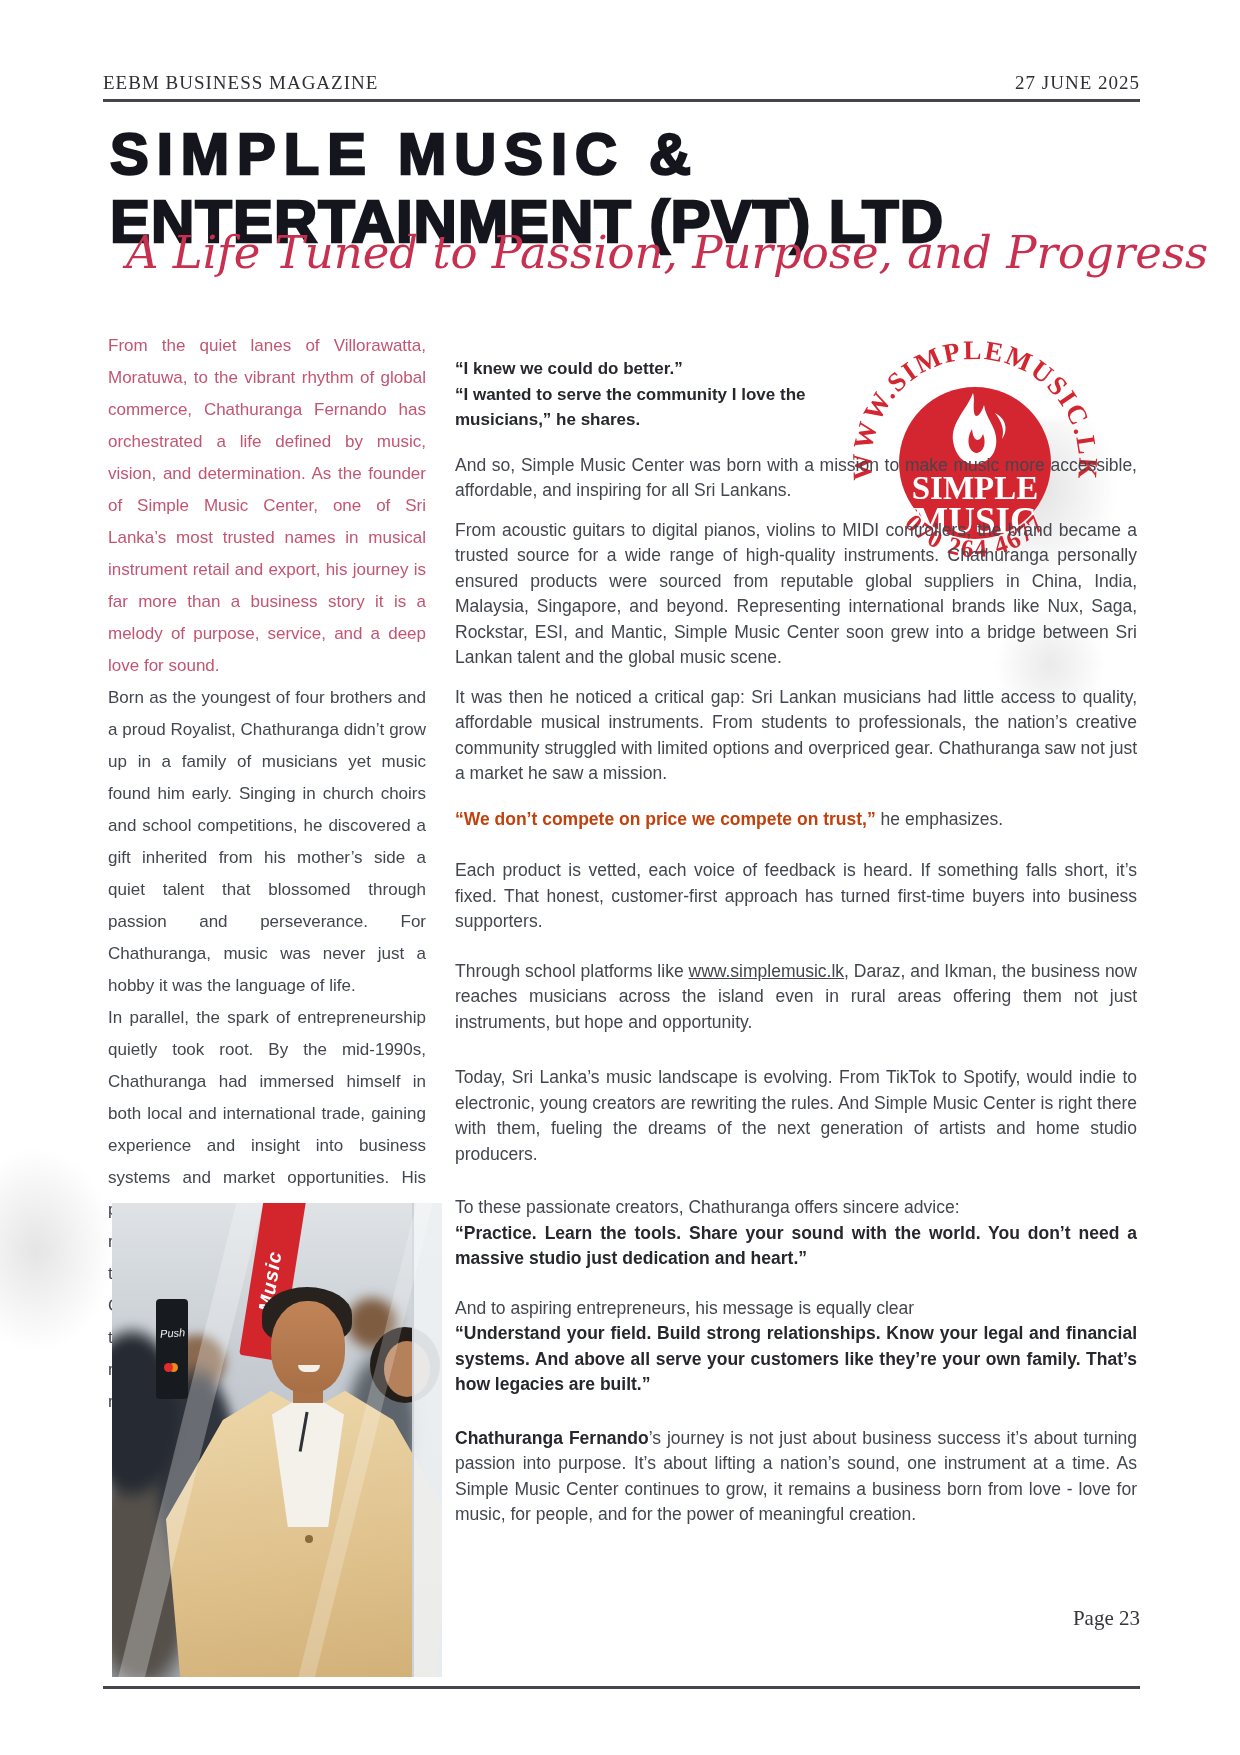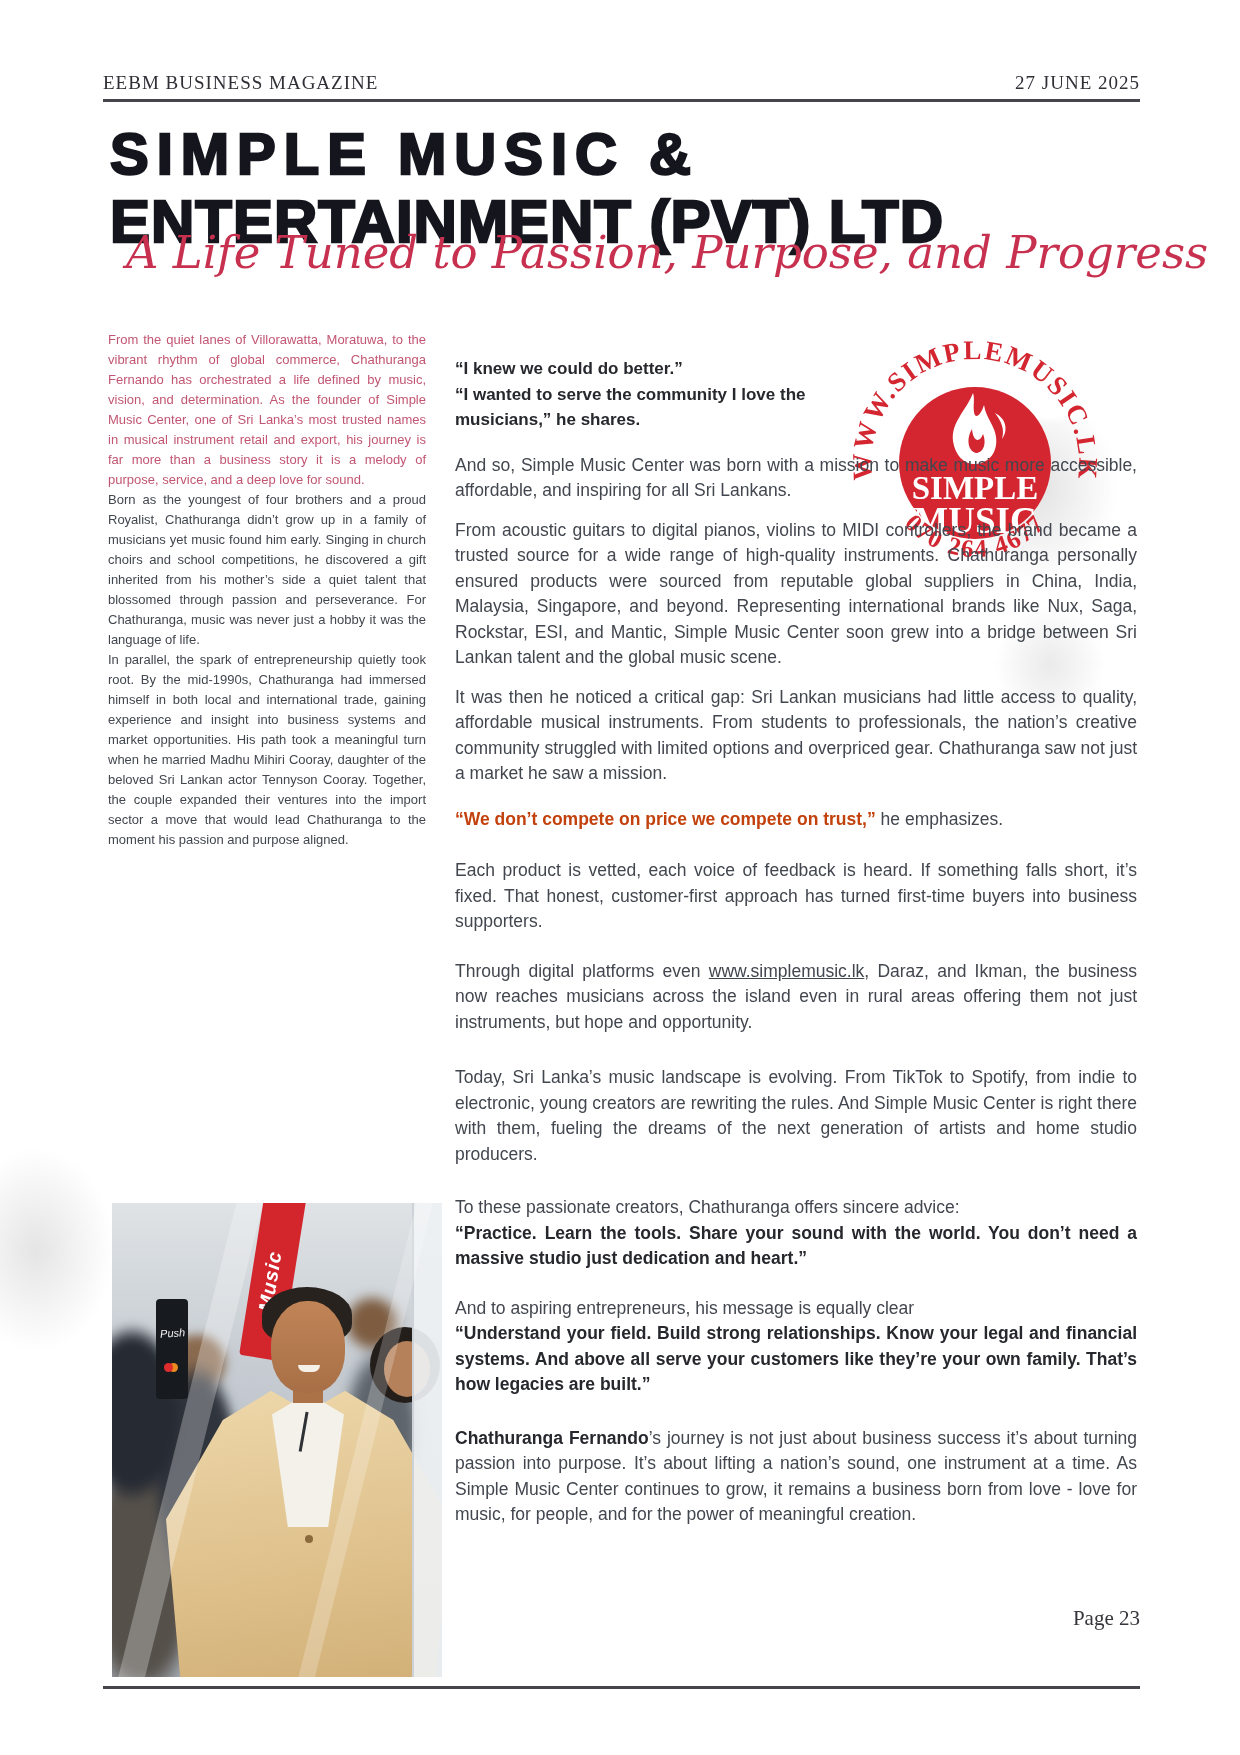--- a/index.html
+++ b/index.html
@@ -11,21 +11,21 @@
   .header-rule{position:absolute;left:103px;right:100px;top:99px;height:3px;background:#45454b;}
 
   
   .title{position:absolute;left:110px;top:120px;color:#15151e;font-weight:bold;line-height:1.16;}
   .title .t1{font-size:58px;letter-spacing:8px;-webkit-text-stroke:2.4px #15151e;}
   .title .t2{font-size:60px;letter-spacing:1px;-webkit-text-stroke:2.4px #15151e;}
   .subtitle{position:absolute;left:126px;top:226px;font-family:"DejaVu Serif",serif;font-style:italic;
     font-size:45px;color:#c8304f;white-space:nowrap;}
 
   
-  .col-left{position:absolute;left:108px;top:330px;width:318px;font-size:13px;line-height:20px;
+  .col-left{position:absolute;left:108px;top:330px;width:318px;font-size:17px;line-height:32px;
     text-align:justify;color:#42464e;}
   .col-left p{margin:0;}
   .col-left .lead{color:#c25672;}
 
   .col-right{position:absolute;left:455px;top:330px;width:682px;font-size:17.5px;line-height:25.5px;
     text-align:justify;color:#42464e;}
   .col-right p{margin:0;}
   .p-challenge{width:266px;}
   .pull-quote{width:352px;margin-top:26px !important;font-weight:bold;color:#26282d;text-align:left;font-size:17px;}
   .p-mission{margin-top:20px !important;}
@@ -171,22 +171,22 @@
 <div class="col-right">
   <div class="pull-quote">
     <div>“I knew we could do better.”</div>
     <div>“I wanted to serve the community I love the musicians,” he shares.</div>
   </div>
   <p class="p-mission">And so, Simple Music Center was born with a mission to make music more accessible, affordable, and inspiring for all Sri Lankans.</p>
   <p class="p-instruments">From acoustic guitars to digital pianos, violins to MIDI controllers, the brand became a trusted source for a wide range of high-quality instruments. Chathuranga personally ensured products were sourced from reputable global suppliers in China, India, Malaysia, Singapore, and beyond. Representing international brands like Nux, Saga, Rockstar, ESI, and Mantic, Simple Music Center soon grew into a bridge between Sri Lankan talent and the global music scene.</p>
   <p class="p-gap">It was then he noticed a critical gap: Sri Lankan musicians had little access to quality, affordable musical instruments. From students to professionals, the nation’s creative community struggled with limited options and overpriced gear. Chathuranga saw not just a market he saw a mission.</p>
   <p class="q-trust"><span class="bold">“We don’t compete on price we compete on trust,”</span><span> he emphasizes.</span></p>
   <p class="p-vetted">Each product is vetted, each voice of feedback is heard. If something falls short, it’s fixed. That honest, customer-first approach has turned first-time buyers into business supporters.</p>
-  <p class="p-digital"><span>Through digital platforms even </span><a href="#">www.simplemusic.lk</a><span>, Daraz, and Ikman, the business now reaches musicians across the island even in rural areas offering them not just instruments, but hope and opportunity.</span></p>
-  <p class="p-today">Today, Sri Lanka’s music landscape is evolving. From TikTok to Spotify, from indie to electronic, young creators are rewriting the rules. And Simple Music Center is right there with them, fueling the dreams of the next generation of artists and home studio producers.</p>
+  <p class="p-digital"><span>Through school platforms like </span><a href="#">www.simplemusic.lk</a><span>, Daraz, and Ikman, the business now reaches musicians across the island even in rural areas offering them not just instruments, but hope and opportunity.</span></p>
+  <p class="p-today">Today, Sri Lanka’s music landscape is evolving. From TikTok to Spotify, would indie to electronic, young creators are rewriting the rules. And Simple Music Center is right there with them, fueling the dreams of the next generation of artists and home studio producers.</p>
   <p class="advice-intro">To these passionate creators, Chathuranga offers sincere advice:</p>
   <p class="bold-quote">“Practice. Learn the tools. Share your sound with the world. You don’t need a massive studio just dedication and heart.”</p>
   <p class="entre-intro">And to aspiring entrepreneurs, his message is equally clear</p>
   <p class="bold-quote">“Understand your field. Build strong relationships. Know your legal and financial systems. And above all serve your customers like they’re your own family. That’s how legacies are built.”</p>
   <p class="closing"><span class="name">Chathuranga Fernando</span><span>’s journey is not just about business success it’s about turning passion into purpose. It’s about lifting a nation’s sound, one instrument at a time. As Simple Music Center continues to grow, it remains a business born from love - love for music, for people, and for the power of meaningful creation.</span></p>
 </div>
 
 <div class="footer-rule"></div>
 <div class="page-number">Page 23</div>
 

